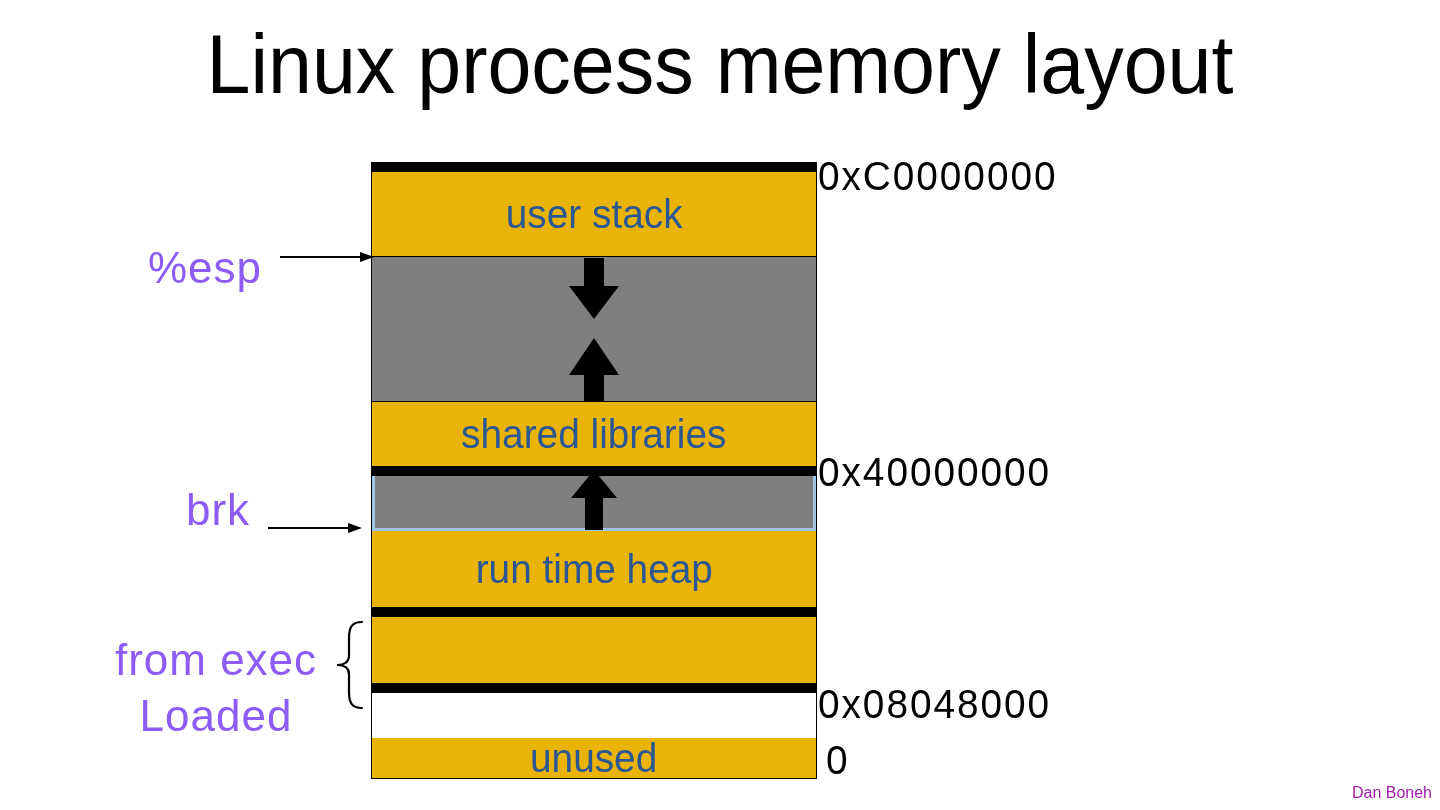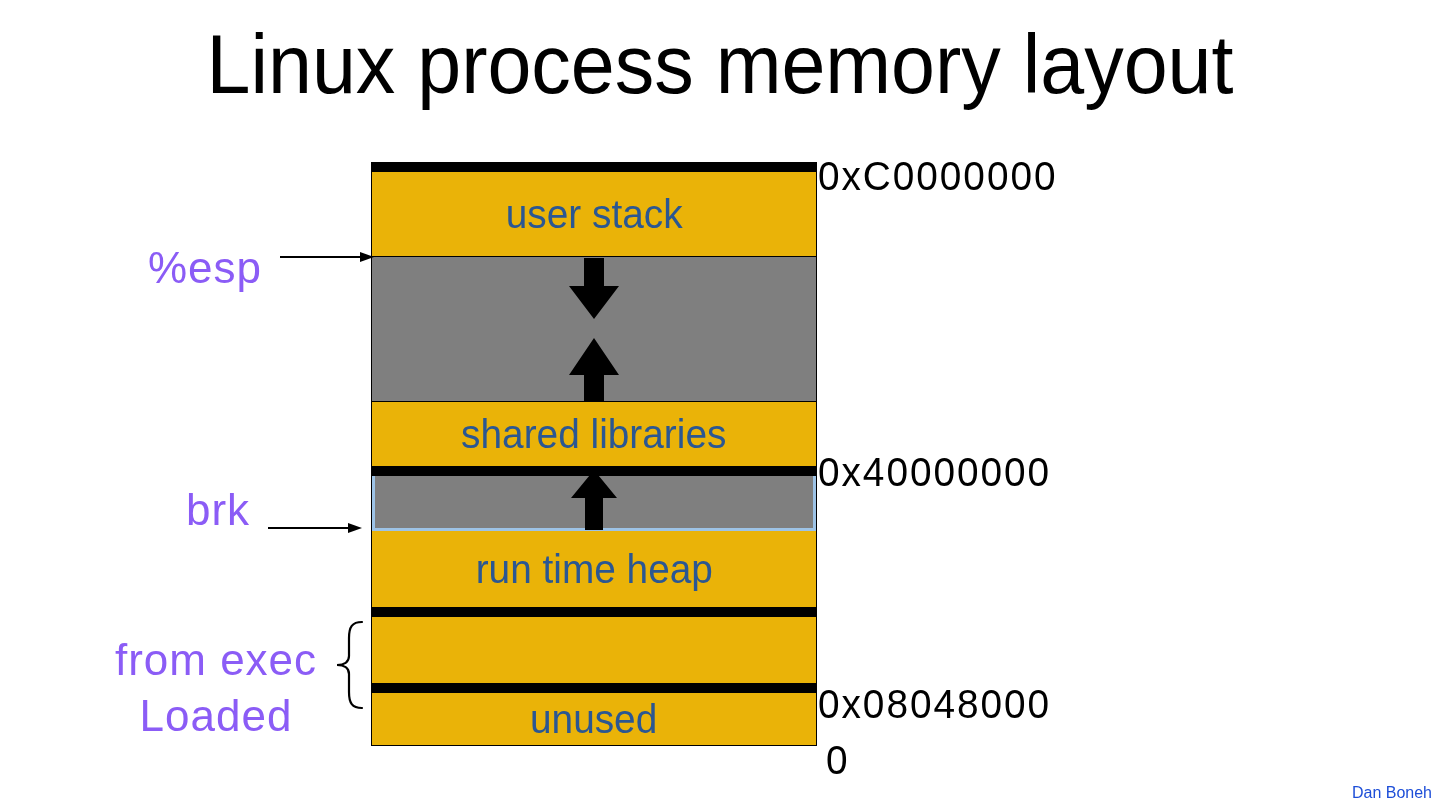--- a/index.html
+++ b/index.html
@@ -24,21 +24,21 @@
   .blue { background:#eab308; }
   .gray { background:#7F7F7F; }
   .r-user-stack { height:84px; }
   .r-gap-stack  { height:144px; }
   .r-shared     { height:64px; }
   .r-gap-brk    { height:55px; box-sizing:border-box;
                   border-left:3px solid #9DC3E6; border-right:3px solid #9DC3E6;
                   border-bottom:3px solid #9DC3E6; }
   .r-heap       { height:76px; }
   .r-exec       { height:66px; }
-  .r-unused     { height:52px; }
+  .r-unused     { height:40px;margin-top:45px; }
   .region-label {
     font-size:40px; line-height:1; color:#2B5792; white-space:nowrap;
     transform:scaleX(0.97);
   }
   
   .blockarrow { position:absolute; left:50%; margin-left:-25px; }
   .arrow-down-pos { top:1px; }
   .arrow-up1-pos  { top:81px; }
   .arrow-up2-pos  { top:-6px; }
   
@@ -58,21 +58,21 @@
   }
   .lbl-esp { left:148px; top:246px; }
   .lbl-brk { left:186px; top:488px; }
   .lbl-loaded { left:96px; top:632px; width:240px; text-align:center; line-height:56px; }
   .ptr-arrow { position:absolute; }
   .ptr-esp { left:280px; top:250px; }
   .ptr-brk { left:268px; top:521px; }
   .brace { position:absolute; left:328px; top:620px; }
   
   .credit {
-    position:absolute; right:8px; top:784px; font-size:16px; color:#1d4ed8;
+    position:absolute; right:8px; top:784px; font-size:16px; color:#a21caf;
   }
 </style>
 </head>
 <body>
 
 <div class="slide">
 
   <div class="title">Linux process memory layout</div>
 
   <div class="membox">

